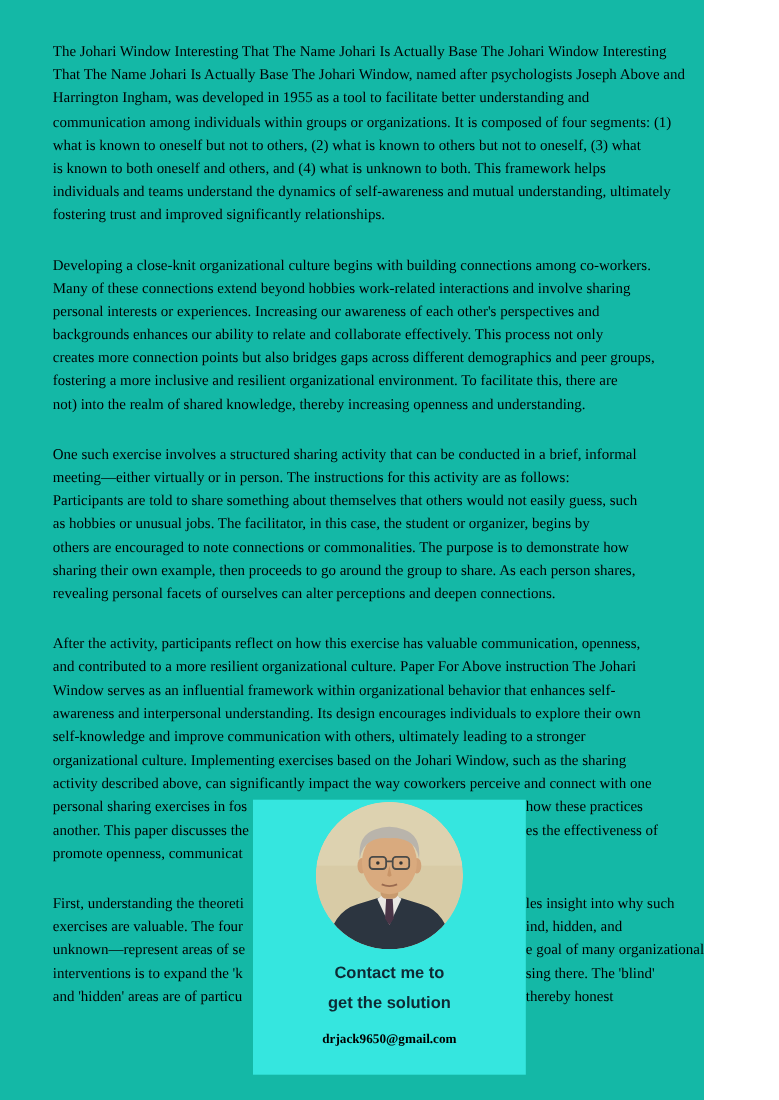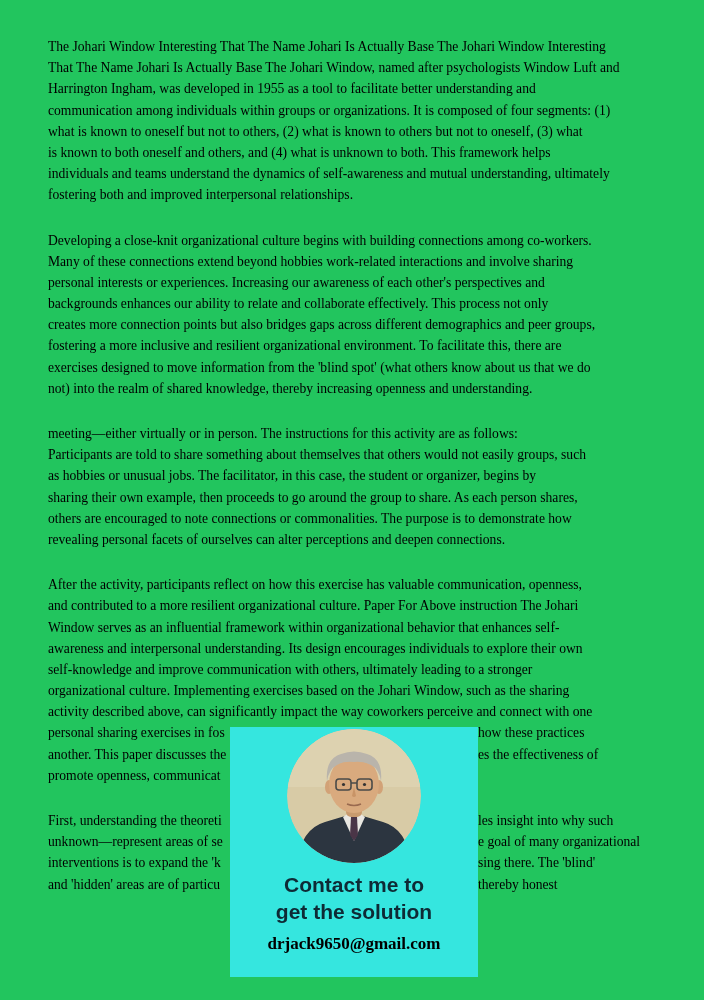--- a/index.html
+++ b/index.html
@@ -4,22 +4,22 @@
 <style>
   * { margin: 0; padding: 0; box-sizing: border-box; }
   html, body { background: #ffffff; }
   body {
     width: 708px; height: 1000px;
     font-family: "Liberation Serif", serif;
     position: relative;
   }
   .page {
     position: relative;
-    width: 704px; height: 1000px;
-    background: #22c55e;
+    width: 640px; height: 1000px;
+    background: #14b8a6;
     overflow: hidden;
   }
   .text-col {
     position: absolute;
     left: 48px; top: 36px;
     width: 612px;
     font-size: 13.6px;
     color: #000000;
   }
   .paragraph { margin-bottom: 24px; }
@@ -46,82 +46,83 @@
     width: 134px; height: 134px;
     margin: 2px auto 0;
     border-radius: 50%;
     overflow: hidden;
     display: block;
   }
   .photo svg { display: block; }
   .contact-heading {
     font-family: "Liberation Sans", sans-serif;
     font-weight: 700;
-    font-size: 21px;
+    font-size: 15px;
     line-height: 27px;
     color: #0e2a35;
   }
   .contact-heading.first { margin-top: 8px; }
   .contact-email {
     font-family: "Liberation Serif", serif;
     font-weight: 700;
-    font-size: 17px;
+    font-size: 12px;
     line-height: 22px;
     color: #000000;
     margin-top: 8px;
   }
 </style>
 </head>
 <body>
 
 <div class="page">
 
   <div class="text-col" id="paragraphs">
       <div class="paragraph">
         <div class="line">The Johari Window Interesting That The Name Johari Is Actually Base The Johari Window Interesting</div>
-        <div class="line">That The Name Johari Is Actually Base The Johari Window, named after psychologists Window Luft and</div>
+        <div class="line">That The Name Johari Is Actually Base The Johari Window, named after psychologists Joseph Above and</div>
         <div class="line">Harrington Ingham, was developed in 1955 as a tool to facilitate better understanding and</div>
         <div class="line">communication among individuals within groups or organizations. It is composed of four segments: (1)</div>
         <div class="line">what is known to oneself but not to others, (2) what is known to others but not to oneself, (3) what</div>
         <div class="line">is known to both oneself and others, and (4) what is unknown to both. This framework helps</div>
         <div class="line">individuals and teams understand the dynamics of self-awareness and mutual understanding, ultimately</div>
-        <div class="line">fostering both and improved interpersonal relationships.</div>
+        <div class="line">fostering trust and improved significantly relationships.</div>
       </div>
       <div class="paragraph">
         <div class="line">Developing a close-knit organizational culture begins with building connections among co-workers.</div>
         <div class="line">Many of these connections extend beyond hobbies work-related interactions and involve sharing</div>
         <div class="line">personal interests or experiences. Increasing our awareness of each other's perspectives and</div>
         <div class="line">backgrounds enhances our ability to relate and collaborate effectively. This process not only</div>
         <div class="line">creates more connection points but also bridges gaps across different demographics and peer groups,</div>
         <div class="line">fostering a more inclusive and resilient organizational environment. To facilitate this, there are</div>
-        <div class="line">exercises designed to move information from the 'blind spot' (what others know about us that we do</div>
         <div class="line">not) into the realm of shared knowledge, thereby increasing openness and understanding.</div>
       </div>
       <div class="paragraph">
+        <div class="line">One such exercise involves a structured sharing activity that can be conducted in a brief, informal</div>
         <div class="line">meeting—either virtually or in person. The instructions for this activity are as follows:</div>
-        <div class="line">Participants are told to share something about themselves that others would not easily groups, such</div>
+        <div class="line">Participants are told to share something about themselves that others would not easily guess, such</div>
         <div class="line">as hobbies or unusual jobs. The facilitator, in this case, the student or organizer, begins by</div>
+        <div class="line">others are encouraged to note connections or commonalities. The purpose is to demonstrate how</div>
         <div class="line">sharing their own example, then proceeds to go around the group to share. As each person shares,</div>
-        <div class="line">others are encouraged to note connections or commonalities. The purpose is to demonstrate how</div>
         <div class="line">revealing personal facets of ourselves can alter perceptions and deepen connections.</div>
       </div>
       <div class="paragraph">
         <div class="line">After the activity, participants reflect on how this exercise has valuable communication, openness,</div>
         <div class="line">and contributed to a more resilient organizational culture. Paper For Above instruction The Johari</div>
         <div class="line">Window serves as an influential framework within organizational behavior that enhances self-</div>
         <div class="line">awareness and interpersonal understanding. Its design encourages individuals to explore their own</div>
         <div class="line">self-knowledge and improve communication with others, ultimately leading to a stronger</div>
         <div class="line">organizational culture. Implementing exercises based on the Johari Window, such as the sharing</div>
         <div class="line">activity described above, can significantly impact the way coworkers perceive and connect with one</div>
         <div class="line"><span>personal sharing exercises in fos</span><span class="frag-right">how these practices</span></div>
         <div class="line"><span>another. This paper discusses the</span><span class="frag-right">es the effectiveness of</span></div>
         <div class="line"><span>promote openness, communicat</span><span class="frag-right"></span></div>
       </div>
       <div class="paragraph">
         <div class="line"><span>First, understanding the theoreti</span><span class="frag-right">les insight into why such</span></div>
+        <div class="line"><span>exercises are valuable. The four</span><span class="frag-right">ind, hidden, and</span></div>
         <div class="line"><span>unknown—represent areas of se</span><span class="frag-right">e goal of many organizational</span></div>
         <div class="line"><span>interventions is to expand the 'k</span><span class="frag-right">sing there. The 'blind'</span></div>
         <div class="line"><span>and 'hidden' areas are of particu</span><span class="frag-right">thereby honest</span></div>
       </div>
     </div>
 
   <div class="overlay">
     <span class="photo">
       <svg viewBox="0 0 134 134" width="134" height="134" xmlns="http://www.w3.org/2000/svg">
         <defs>

